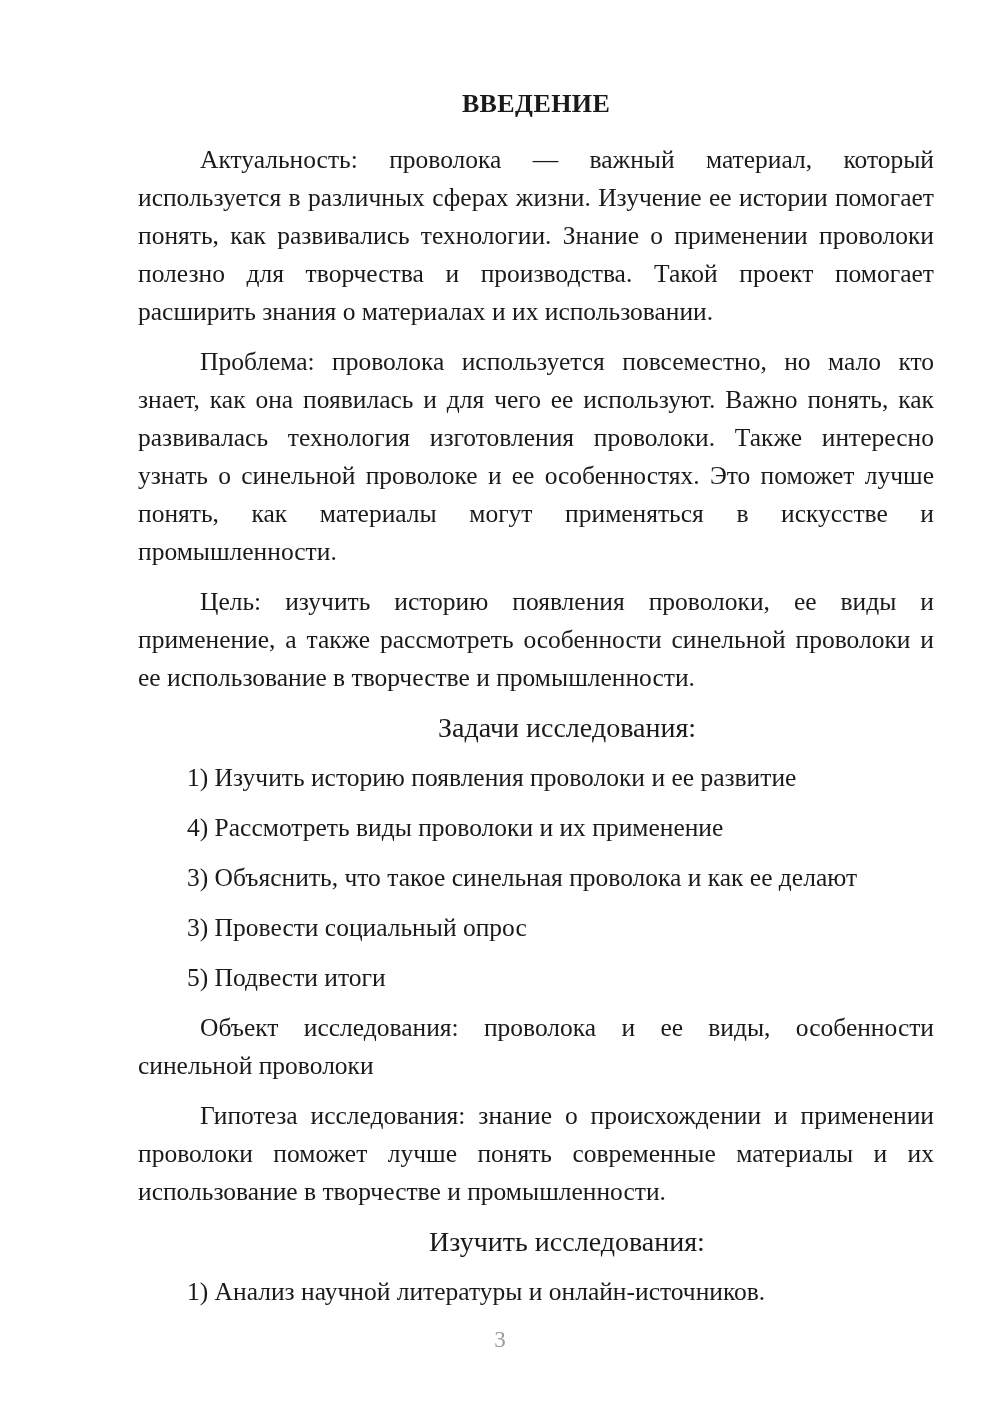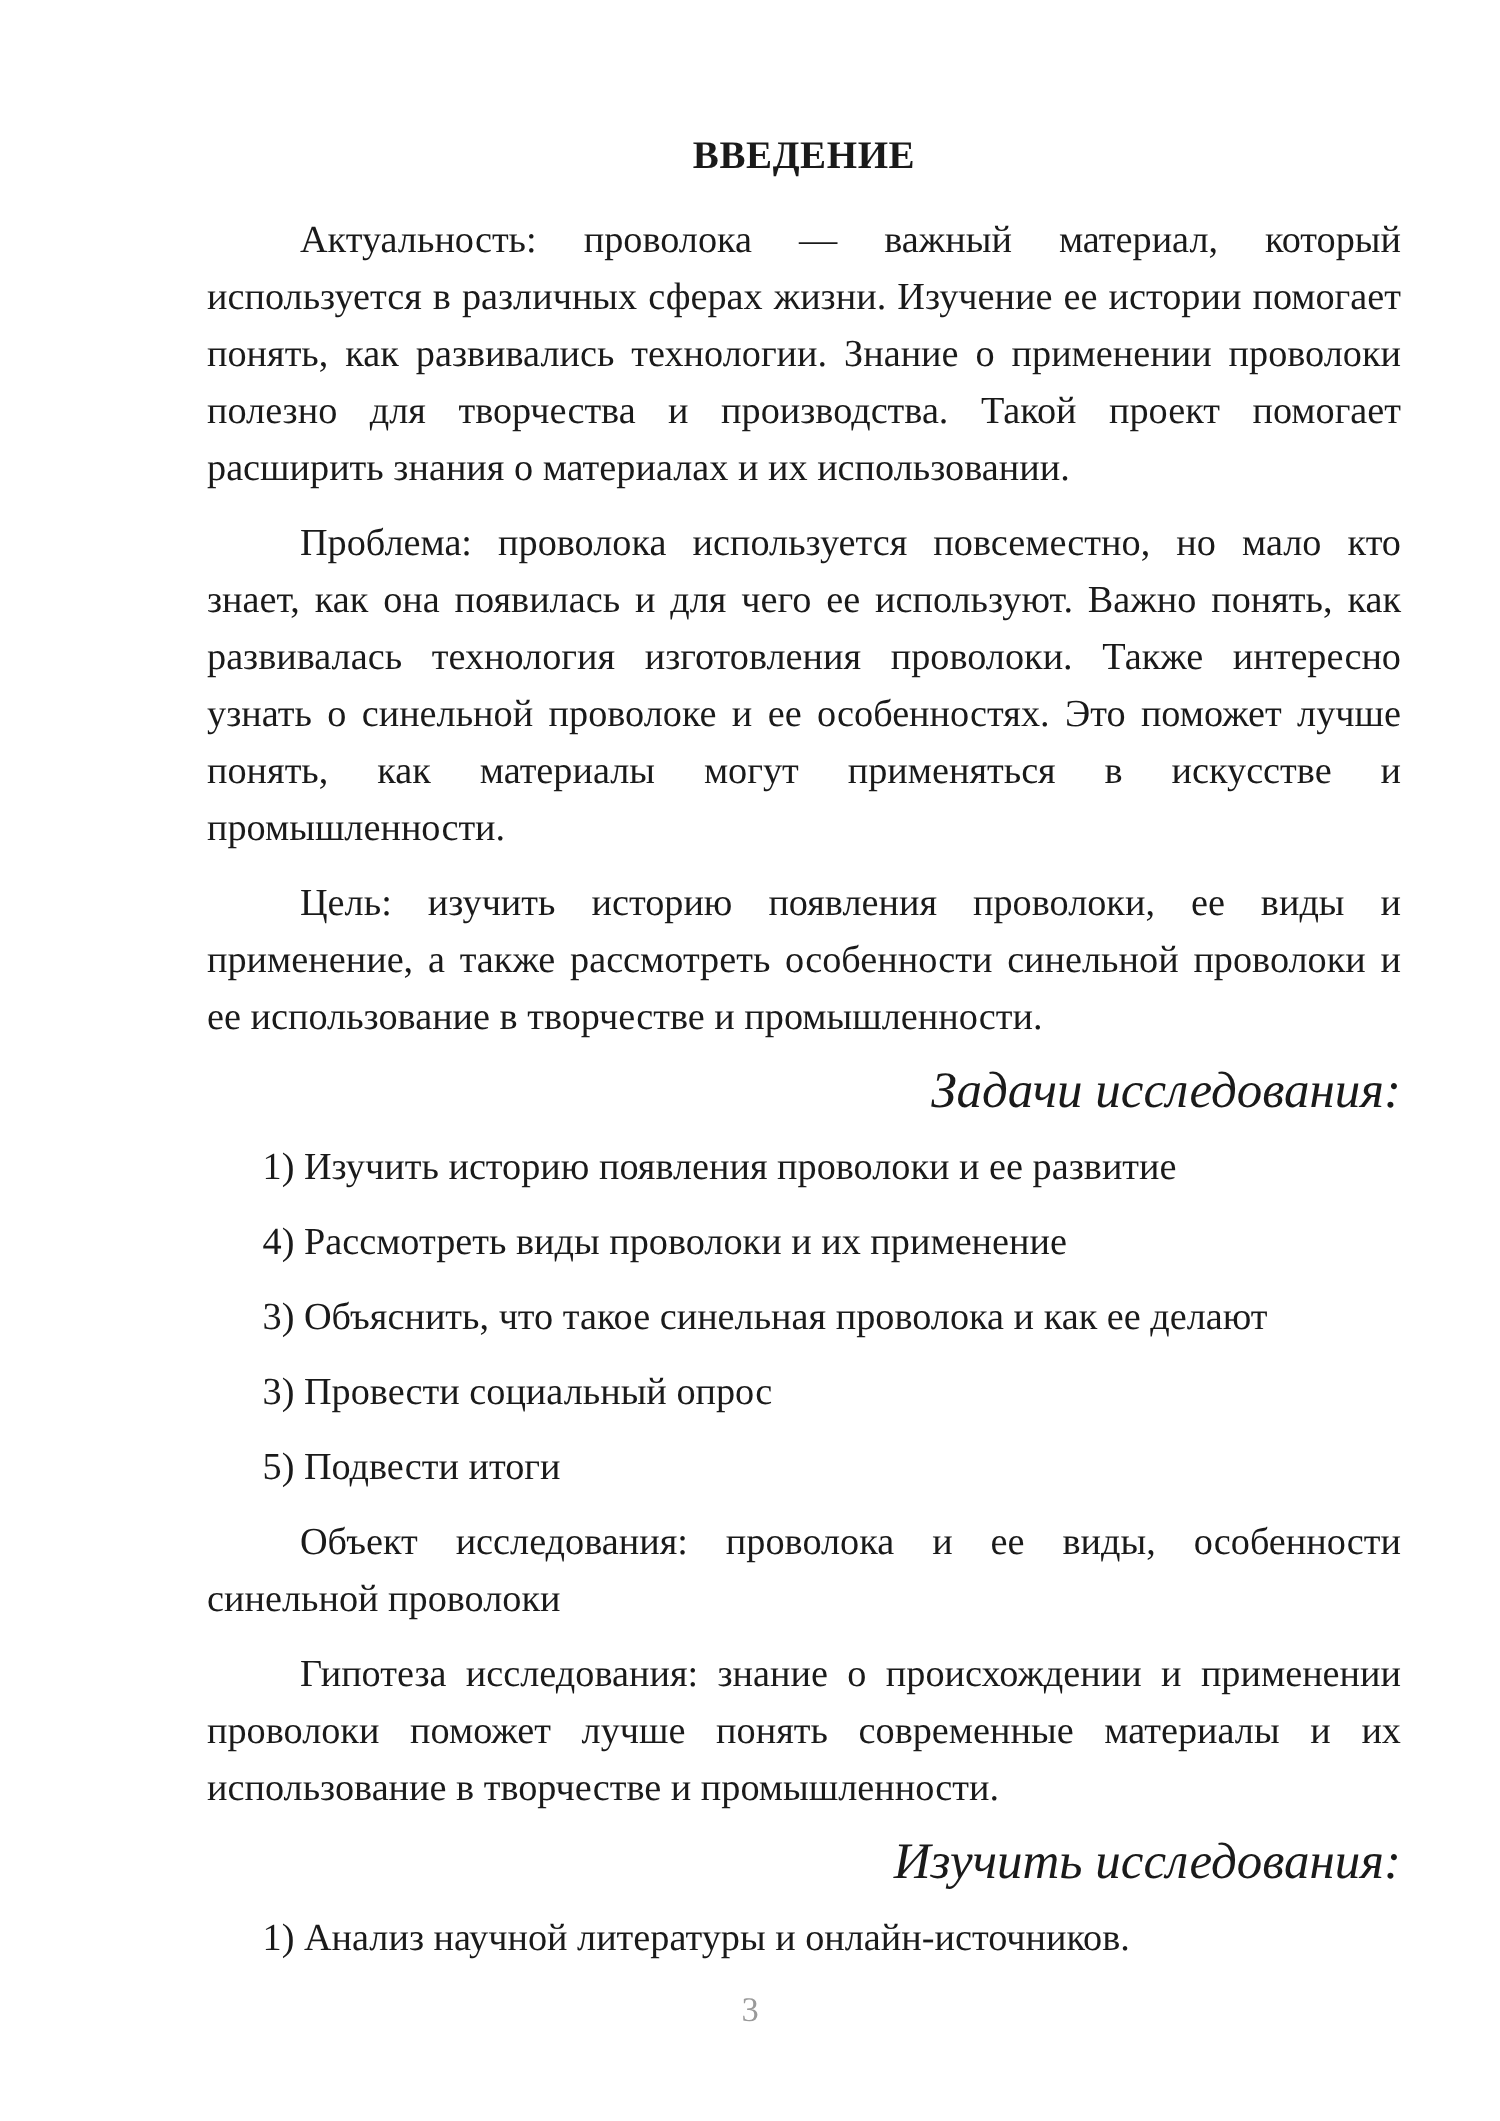--- a/index.html
+++ b/index.html
@@ -45,41 +45,40 @@
     font-size: 25.5px;
     line-height: 38px;
     text-align: justify;
     text-justify: inter-word;
     text-indent: 62px;
     margin: 0 0 12px 0;
     hyphens: none;
   }
 
   .list-block {
-    margin: 0;
+    margin: 12px;
     padding: 0;
     list-style: none;
   }
 
   .list-item {
     font-size: 25.5px;
     line-height: 38px;
     text-align: left;
     margin: 0 0 12px 0;
     padding-left: 37px;
     text-indent: 0;
   }
 
   .label-line {
-    font-size: 34px;
+    font-size: 28px;
     line-height: 38px;
-    text-align: right;
+    text-align: center;
     text-indent: 62px;
     margin: 0 0 12px 0;
-    font-style: italic;
   }
 
   .page-number {
     position: absolute;
     left: 0;
     top: 1328px;
     width: 1000px;
     text-align: center;
     font-size: 23px;
     color: #9a9a9a;

